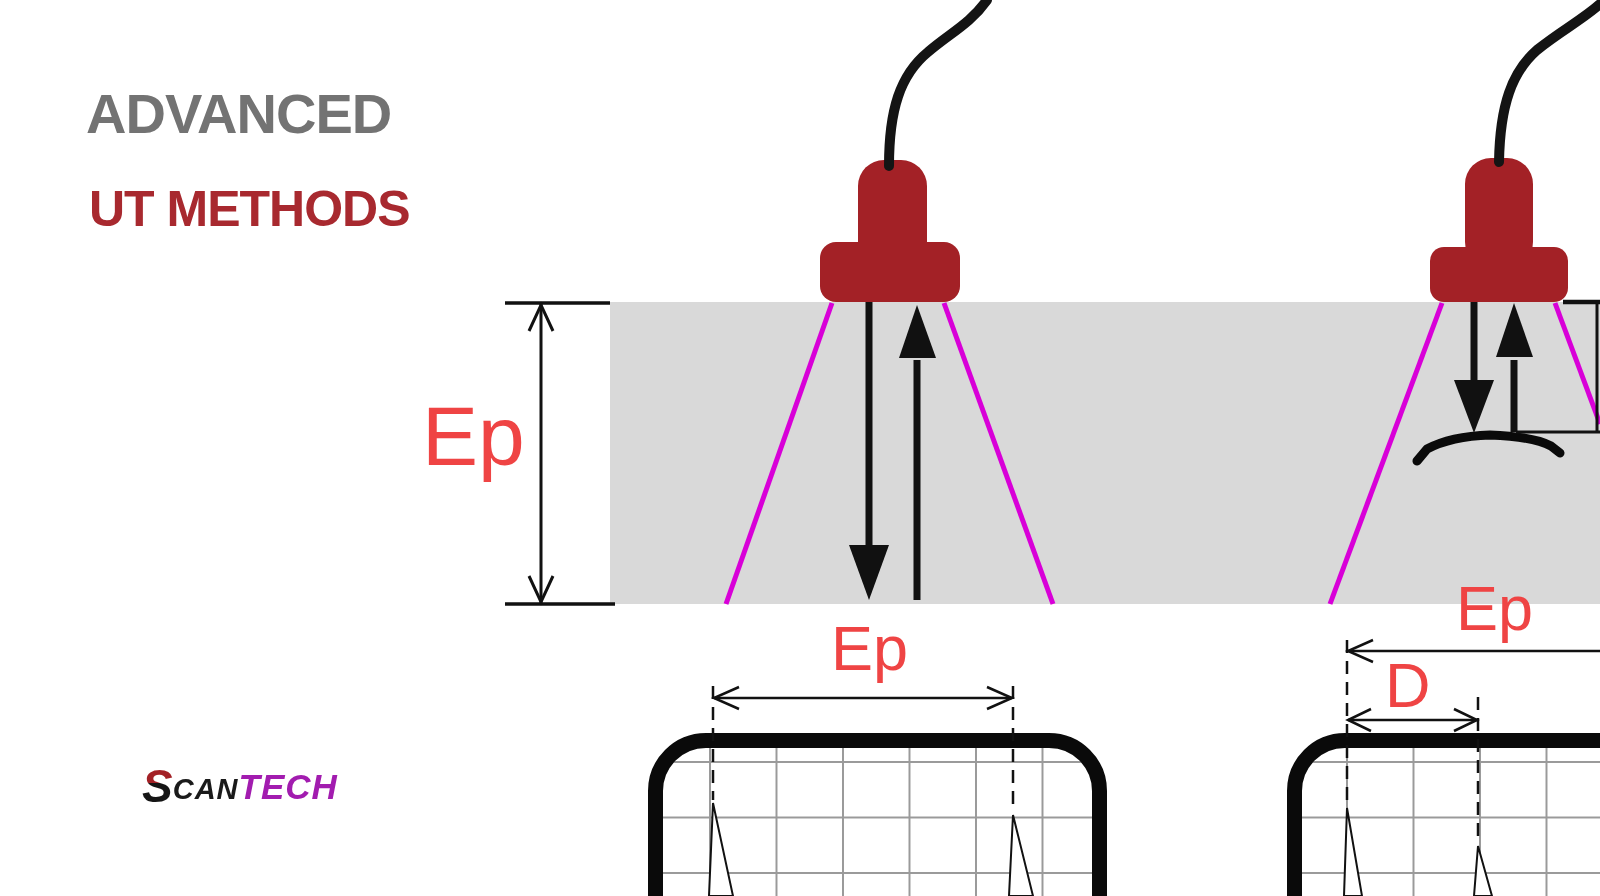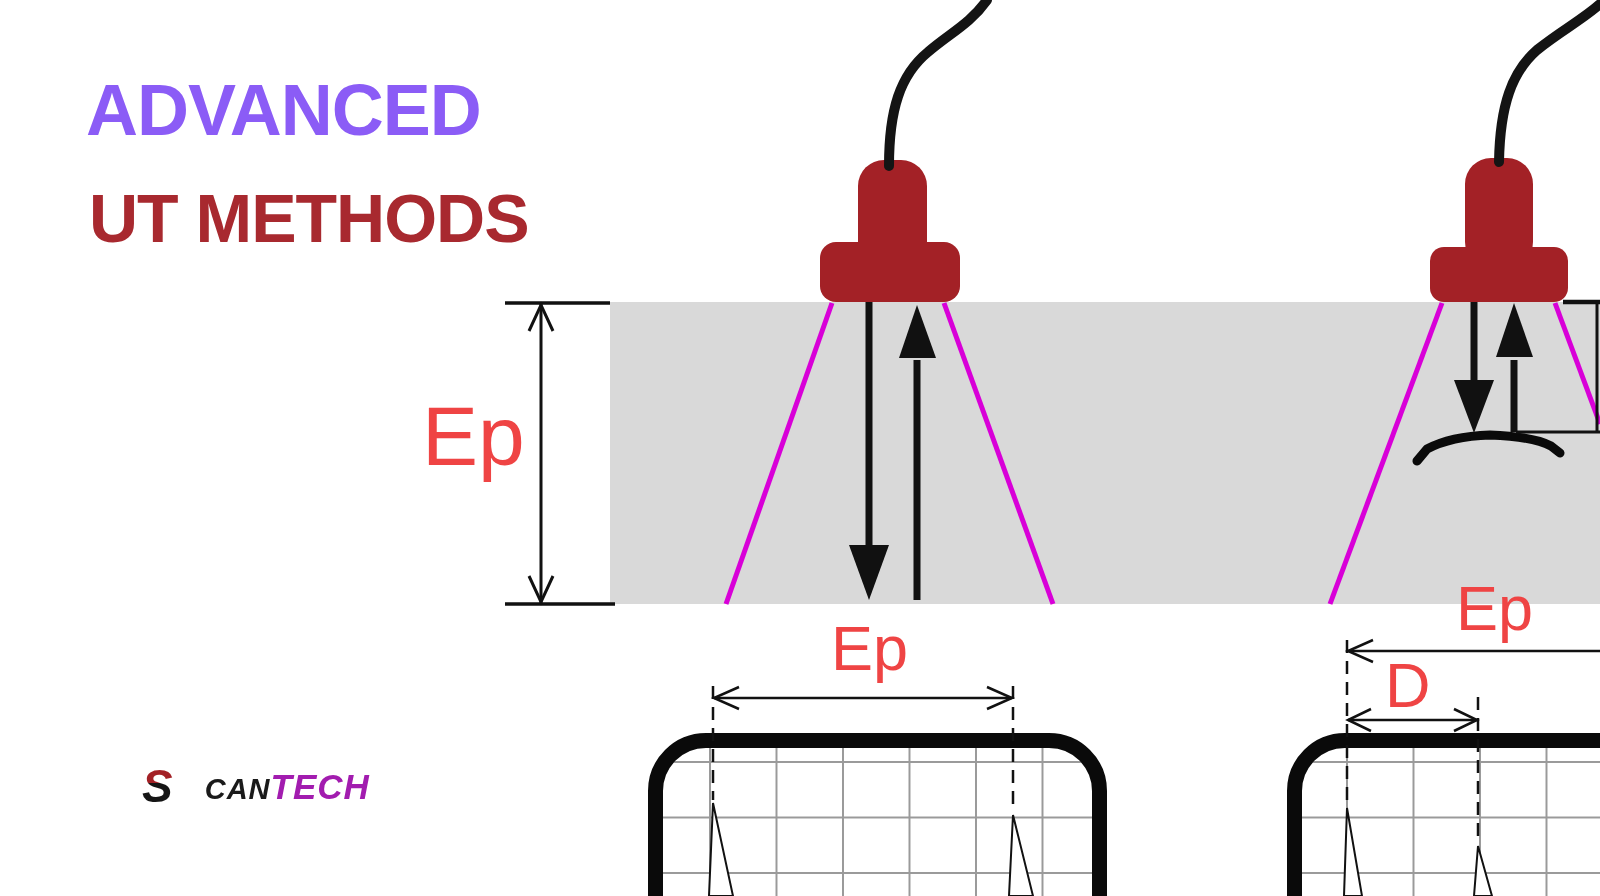--- a/index.html
+++ b/index.html
@@ -3,25 +3,25 @@
 <meta charset="utf-8">
 <style>
   html,body{margin:0;padding:0;}
   body{
     width:1600px;height:896px;position:relative;overflow:hidden;
     background:#ffffff;font-family:"Liberation Sans",sans-serif;
   }
   .abs{position:absolute;}
   
   .title1{
-    left:86px;top:74px;font-size:72px;font-weight:900;letter-spacing:-1px;
-    color:#8b5cf6;line-height:1;
+    left:86px;top:86px;font-size:56px;font-weight:900;letter-spacing:-1px;
+    color:#737373;line-height:1;
   }
   .title2{
-    left:89px;top:184px;font-size:68px;font-weight:900;letter-spacing:-1px;
+    left:89px;top:184px;font-size:50px;font-weight:900;letter-spacing:-1px;
     color:#a8292f;line-height:1;text-align:right;
   }
   
   .plate{
     left:610px;top:302px;width:990px;height:302px;background:#d9d9d9;
   }
   
   .scope{
     border:15px solid #0a0a0a;border-radius:58px;background:#ffffff;
     background-image:
@@ -47,21 +47,21 @@
   .d-right-scope{left:1385px;top:654px;font-size:63px;}
   
   .logo{left:142px;top:760px;white-space:nowrap;}
   .logo span{font-style:italic;font-weight:bold;line-height:1;display:inline-block;}
   .logo-s{
     font-size:46px;letter-spacing:0;
     background:linear-gradient(to bottom,#a32126 44%,#151515 44%);
     -webkit-background-clip:text;background-clip:text;color:transparent;
     transform:translateY(3px);
   }
-  .logo-mid{font-size:29px;color:#1a1a1a;letter-spacing:1px;margin-left:32px;}
+  .logo-mid{font-size:29px;color:#1a1a1a;letter-spacing:1px;}
   .logo-end{font-size:35px;color:#a21caf;letter-spacing:1px;}
   svg.overlay{left:0;top:0;pointer-events:none;}
 </style>
 </head>
 <body>
 
 <div class="abs plate"></div>
 
 <div class="abs scope scope-left"></div>
 <div class="abs scope scope-right"></div>

